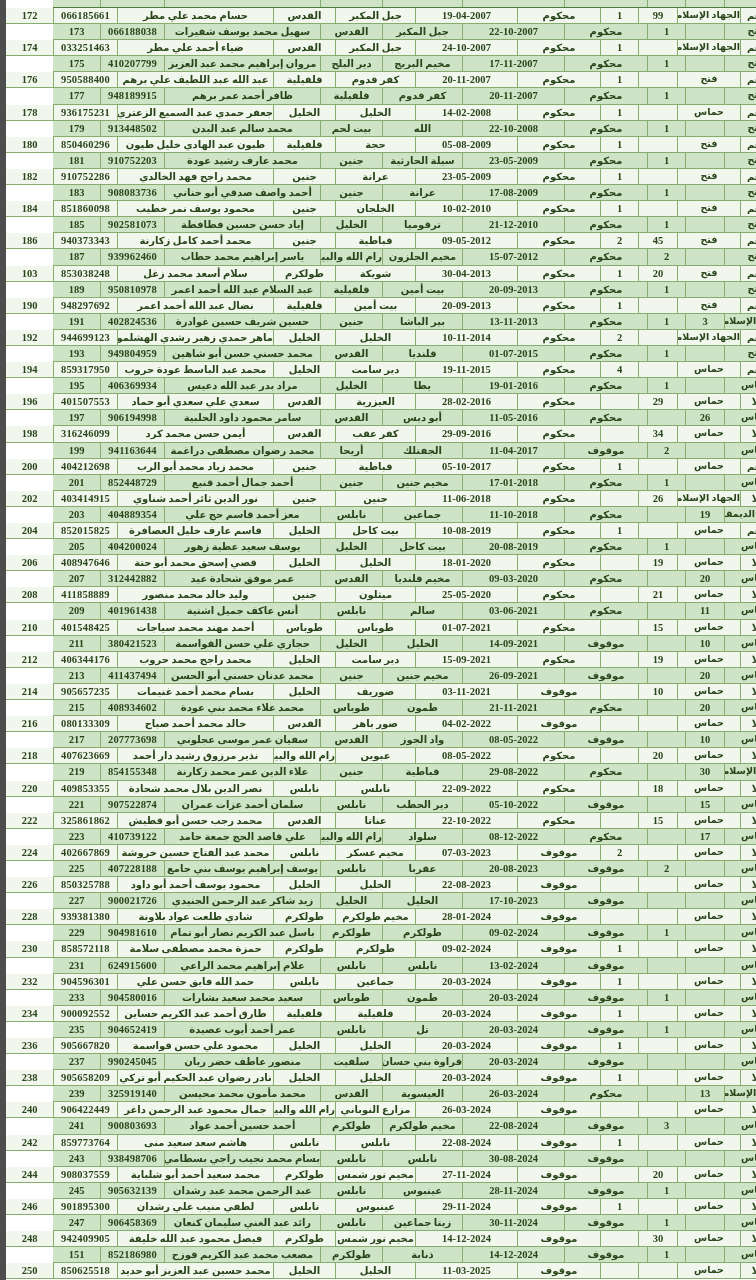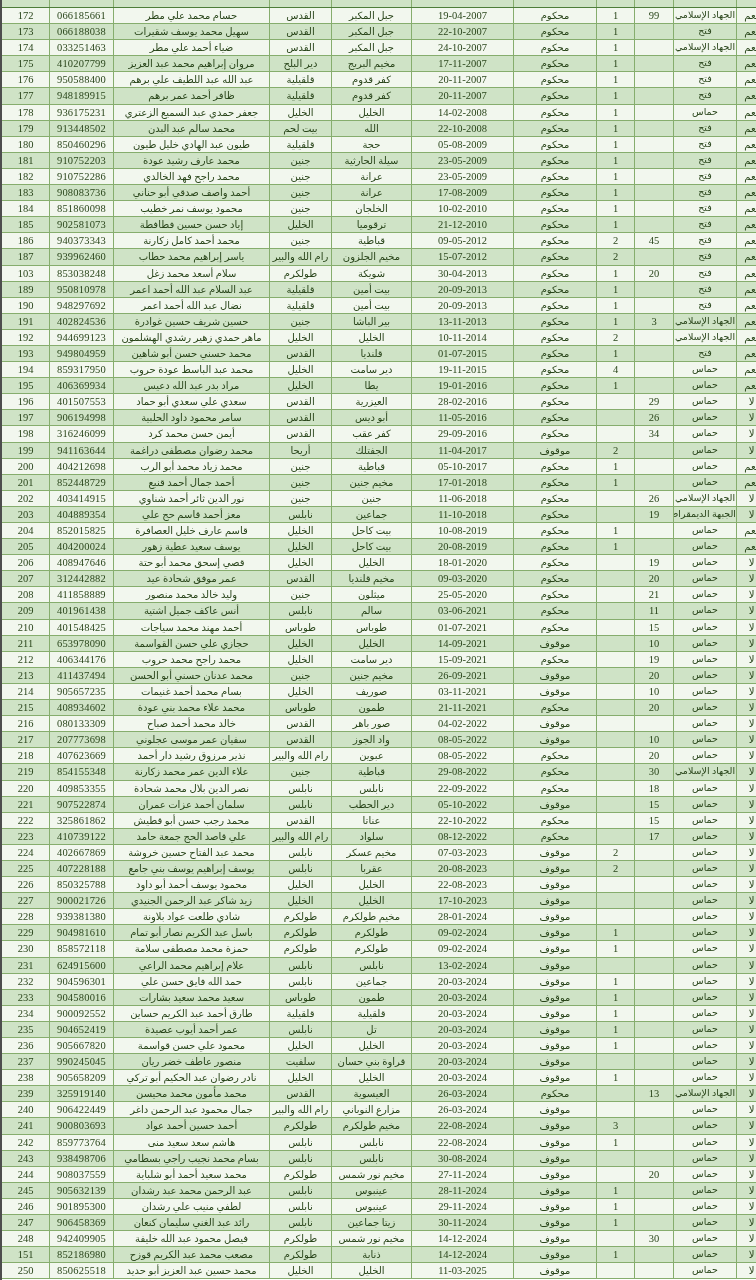--- a/index.html
+++ b/index.html
@@ -1,22 +1,22 @@
 <!DOCTYPE html>
 <html lang="ar"><head>
 <meta charset="utf-8">
 <style>
   html,body{margin:0;padding:0;background:#fff;}
   body{width:756px;height:1280px;overflow:hidden;
        font-family:"Liberation Serif","DejaVu Sans",serif;}
   .viewport{position:relative;width:756px;height:1280px;overflow:hidden;
-            border-left:2px solid #f9a8d4;box-sizing:border-box;background:#fff;}
+            border-left:6px solid #f9a8d4;box-sizing:border-box;background:#fff;font-weight:bold;}
   .row{display:flex;height:16.1px;box-sizing:border-box;
        border-bottom:1px solid var(--border,#86ad6d);}
-  .row.odd{background:var(--row-odd,#cfe3c6);}
+  .row.odd{background:var(--row-odd,#cfe3c6);margin-left:47px;}
   .row.even{background:var(--row-even,#f2f7ee);}
   .row.partial{height:8px;border-bottom:1.6px solid var(--divider,#4e7d3a);}
   .cell{box-sizing:border-box;border-right:1px solid var(--border,#86ad6d);
         overflow:hidden;white-space:nowrap;text-align:center;
         font-size:10.5px;line-height:15px;color:var(--text,#29451a);
         flex:0 0 auto;}
   .c0{width:48px;}
   .c1{width:64px;letter-spacing:.2px;}
   .c2{width:156px;font-size:10px;}
   .c3{width:62px;font-size:10px;}
@@ -548,21 +548,21 @@
         <div class="cell c4" dir="rtl">طوباس</div>
         <div class="cell c5" dir="ltr">01-07-2021</div>
         <div class="cell c6" dir="rtl">محكوم</div>
         <div class="cell c7" dir="ltr"></div>
         <div class="cell c8" dir="ltr">15</div>
         <div class="cell c9" dir="rtl">حماس</div>
         <div class="cell c10" dir="rtl">لا</div>
       </div>
       <div class="row odd">
         <div class="cell c0" dir="ltr">211</div>
-        <div class="cell c1" dir="ltr">653978090</div>
+        <div class="cell c1" dir="ltr">380421523</div>
         <div class="cell c2" dir="rtl">حجازي علي حسن القواسمة</div>
         <div class="cell c3" dir="rtl">الخليل</div>
         <div class="cell c4" dir="rtl">الخليل</div>
         <div class="cell c5" dir="ltr">14-09-2021</div>
         <div class="cell c6" dir="rtl">موقوف</div>
         <div class="cell c7" dir="ltr"></div>
         <div class="cell c8" dir="ltr">10</div>
         <div class="cell c9" dir="rtl">حماس</div>
         <div class="cell c10" dir="rtl">لا</div>
       </div>

